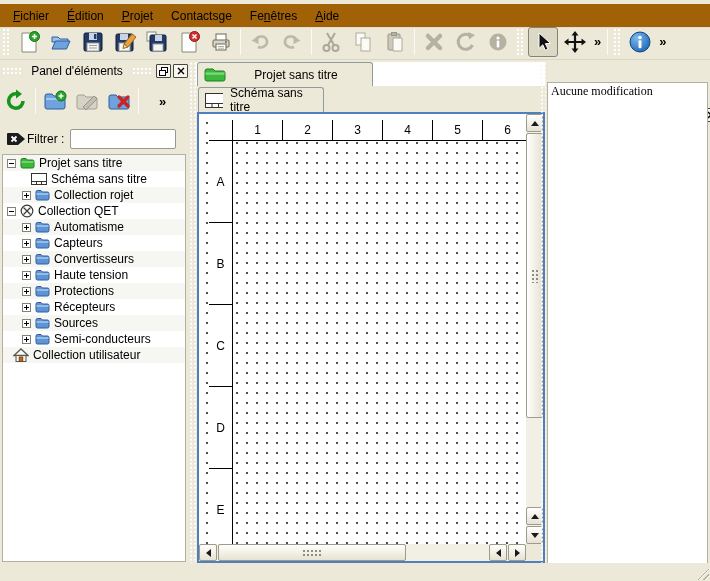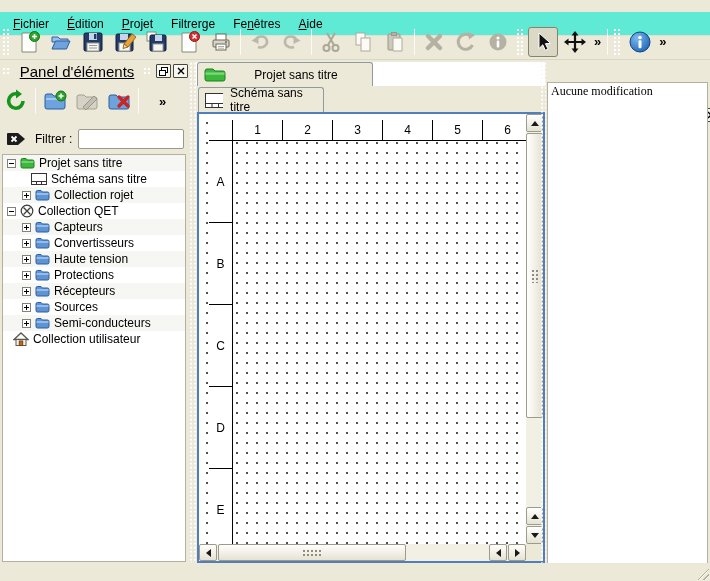--- a/index.html
+++ b/index.html
@@ -2,22 +2,22 @@
 <html><head>
 <meta charset="utf-8">
 <style>
   * { box-sizing: border-box; }
   html,body { margin:0; padding:0; }
   body {
     width:710px; height:581px; position:relative; overflow:hidden;
     background:#ece9d8; font-family:"Liberation Sans", sans-serif; font-size:12px; color:#000;
   }
   
-  .menubar { position:absolute; left:0; top:12px; width:710px; height:24px;
-    display:flex; align-items:center; padding-left:4px; background:#5eead4;
+  .menubar { position:absolute; left:0; top:4px; width:710px; height:24px;
+    display:flex; align-items:center; padding-left:4px; background:#a16207;
     border-bottom:1px solid #e2dfd0; }
   .menu-item { padding:3px 9px; cursor:default; white-space:nowrap; }
   .menu-item .key { text-decoration:underline; }
   
   .toolbar { position:absolute; left:0; top:24px; width:710px; height:36px;
     display:flex; align-items:center; border-bottom:1px solid #d9d6c6; }
   .tb-handle { width:7px; height:26px; margin:0 3px;
     background-image:radial-gradient(circle at 1px 1px, #ffffff 1px, transparent 1.4px),
                      radial-gradient(circle at 0 0, #b8b4a2 1px, transparent 1.4px);
     background-size:4px 4px; }
@@ -25,21 +25,21 @@
     justify-content:center; border:1px solid transparent; border-radius:3px; }
   .tb-btn.checked { background:#dcd8c6; border:1px solid #83836f; }
   .tb-sep { width:1px; height:26px; background:#c6c2b2; border-right:1px solid #fbfaf6; margin:0 3px; }
   .chev { font-weight:bold; font-size:13px; padding:0 3px; color:#000; }
   
   .dock-title { position:absolute; height:18px; display:flex; align-items:center; }
   .dt-grip { flex:1; height:7px; margin:0 3px;
     background-image:radial-gradient(circle at 1px 1px, #ffffff 1px, transparent 1.4px),
                      radial-gradient(circle at 0 0, #b8b4a2 1px, transparent 1.4px);
     background-size:4px 4px; }
-  .dt-label { padding:0 7px; font-size:15px; white-space:nowrap;text-decoration:underline; }
+  .dt-label { padding:0 7px; font-size:12px; white-space:nowrap; }
   .dock-btn { width:15px; height:14px; margin-left:2px; border:1px solid #46463c;
     background:#f7f6f1; display:flex; align-items:center; justify-content:center; border-radius:1px; }
   
   .lp-toolbar { position:absolute; left:0; top:84px; width:188px; height:34px;
     display:flex; align-items:center; }
   .lp-filter { position:absolute; left:0; top:126px; width:188px; height:26px;
     display:flex; align-items:center; }
   .filter-input { width:106px; height:20px; margin-left:6px; border:1px solid #9b998b;
     border-radius:2px; background:#fff; font:12px "Liberation Sans",sans-serif; padding:1px 3px; }
   .tree { position:absolute; left:2px; top:154px; width:184px; height:408px;
@@ -112,21 +112,21 @@
     background:repeating-linear-gradient(135deg, transparent 0 2px, #b2ae9c 2px 3px, #fdfcf8 3px 4px);
     clip-path:polygon(100% 0, 100% 100%, 0 100%); }
 </style>
 </head>
 <body>
 
 <div class="menubar">
   <div class="menu-item"><span></span><span class="key">F</span><span>ichier</span></div>
   <div class="menu-item"><span></span><span class="key">É</span><span>dition</span></div>
   <div class="menu-item"><span></span><span class="key">P</span><span>rojet</span></div>
-  <div class="menu-item"><span>Filtrer</span><span class="key">g</span><span>e</span></div>
+  <div class="menu-item"><span>Contacts</span><span class="key">g</span><span>e</span></div>
   <div class="menu-item"><span>Fe</span><span class="key">n</span><span>êtres</span></div>
   <div class="menu-item"><span></span><span class="key">A</span><span>ide</span></div>
 </div>
 
 <div class="toolbar">
   <div class="tb-handle"></div>
 
   <div class="tb-btn">
     <svg width="24" height="24">
         <path d="M5 3 h9 l5 5 v14 H5 z" fill="#fefefc" stroke="#8a8878"></path>
@@ -328,21 +328,21 @@
   </div>
   <div class="tb-sep"></div>
   <div class="chev" style="margin-left:14px;">»</div>
 </div>
 
 <div class="lp-filter">
   <svg width="20" height="18" style="margin-left:7px;">
       <path d="M1 3 h10 l7 6 -7 6 H1 q-1 0-1-1 V4 q0-1 1-1 z" fill="#1c1c1c"></path>
       <path d="M4.5 6.5 l5 5 M9.5 6.5 l-5 5" stroke="#fff" stroke-width="1.8"></path>
     </svg>
-  <span style="margin-left:8px;">Filtrer :</span>
+  <span style="">Filtrer :</span>
   <input class="filter-input" type="text" value="" style="">
 </div>
 
 <div class="tree">
   <div class="tree-row">
       <span class="pad0"></span>
       <span class="exp minus"></span>
       <svg class="ticon" width="15" height="12">
         <path d="M1 3 q0-1.5 1.5-1.5 h3.5 l1.5 1.5 h5 q1.5 0 1.5 1.5 v5 q0 1.5-1.5 1.5 h-10 q-1.5 0-1.5-1.5 z" fill="#3cb93c" stroke="#1d7e1d"></path>
         <path d="M1.5 4.2 h12 v1.6 h-12 z" fill="#7fd87f"></path>
@@ -369,20 +369,30 @@
       <span class="tlabel">Collection rojet</span>
     </div>
   <div class="tree-row">
       <span class="pad0"></span>
       <span class="exp minus"></span>
       <svg class="ticon" width="14" height="14">
         <circle cx="7" cy="7" r="5.8" fill="#fbfbf7" stroke="#3a3a3a" stroke-width="1.2"></circle>
         <path d="M3.5 3.5 l7 7 M10.5 3.5 l-7 7" stroke="#3a3a3a" stroke-width="1.2"></path>
       </svg>
       <span class="tlabel">Collection QET</span>
+    </div>
+  <div class="tree-row">
+      <span class="pad0"></span>
+      <span style="width:15px;"></span>
+      <span class="exp plus"></span>
+      <svg class="ticon" width="15" height="12">
+        <path d="M1 3 q0-1.5 1.5-1.5 h3.5 l1.5 1.5 h5 q1.5 0 1.5 1.5 v5 q0 1.5-1.5 1.5 h-10 q-1.5 0-1.5-1.5 z" fill="#5d94d4" stroke="#2d5d9e"></path>
+        <path d="M1.5 4.2 h12 v1.6 h-12 z" fill="#a5c6ec"></path>
+      </svg>
+      <span class="tlabel">Automatisme</span>
     </div>
   <div class="tree-row">
       <span class="pad0"></span>
       <span style="width:15px;"></span>
       <span class="exp plus"></span>
       <svg class="ticon" width="15" height="12">
         <path d="M1 3 q0-1.5 1.5-1.5 h3.5 l1.5 1.5 h5 q1.5 0 1.5 1.5 v5 q0 1.5-1.5 1.5 h-10 q-1.5 0-1.5-1.5 z" fill="#5d94d4" stroke="#2d5d9e"></path>
         <path d="M1.5 4.2 h12 v1.6 h-12 z" fill="#a5c6ec"></path>
       </svg>
       <span class="tlabel">Capteurs</span>

